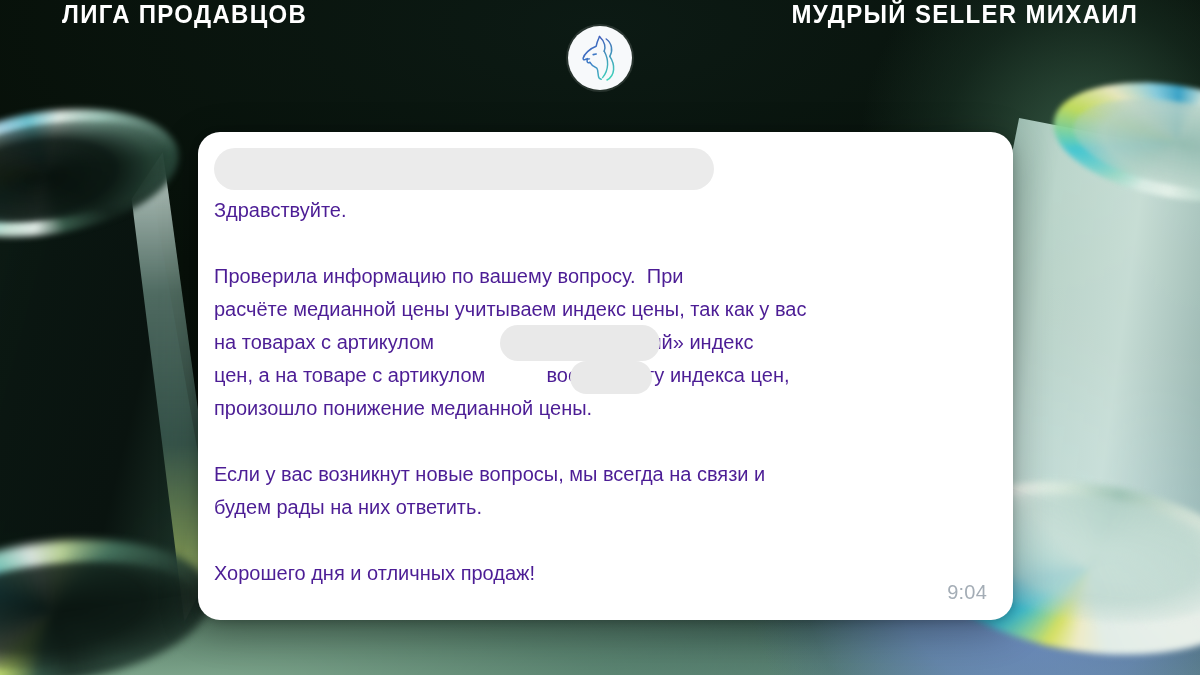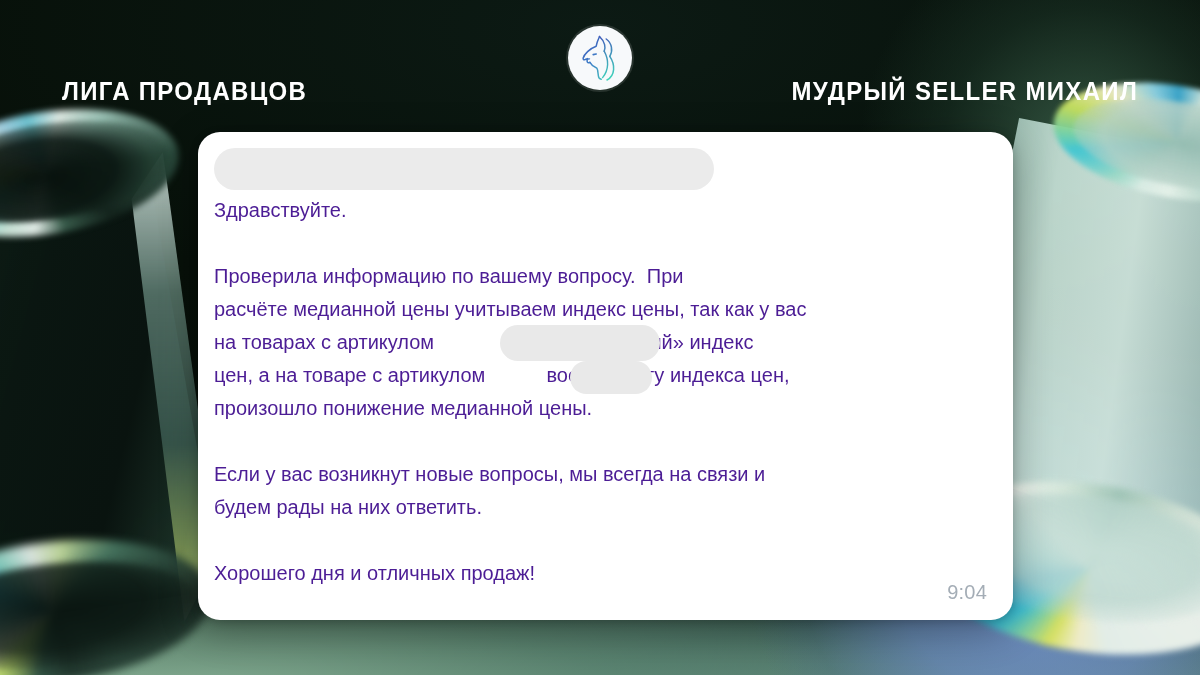--- a/index.html
+++ b/index.html
@@ -152,22 +152,22 @@
     position:absolute;left:8px;top:404px;width:300px;height:124px;
     border-radius:50%;
     background:radial-gradient(56% 62% at 52% 44%, rgba(200,224,216,.96) 0%, rgba(186,214,206,.78) 62%, rgba(0,0,0,0) 100%);
     filter:blur(3px);
     transform:rotate(8deg);
   }
 
   
   .header{
     position:absolute;left:0;right:0;top:0;height:118px;
-    display:flex;align-items:flex-end;justify-content:space-between;
-    padding:12px 62px;box-sizing:border-box;z-index:6;gap:12px;
+    display:flex;align-items:flex-start;justify-content:space-between;
+    padding:0 62px;box-sizing:border-box;z-index:6;gap:12px;
   }
   .brand-text{
     color:#ffffff;
     font-size:25px;
     font-weight:700;
     letter-spacing:.055em;
     white-space:nowrap;
     text-transform:uppercase;
     font-stretch:condensed;
   }

